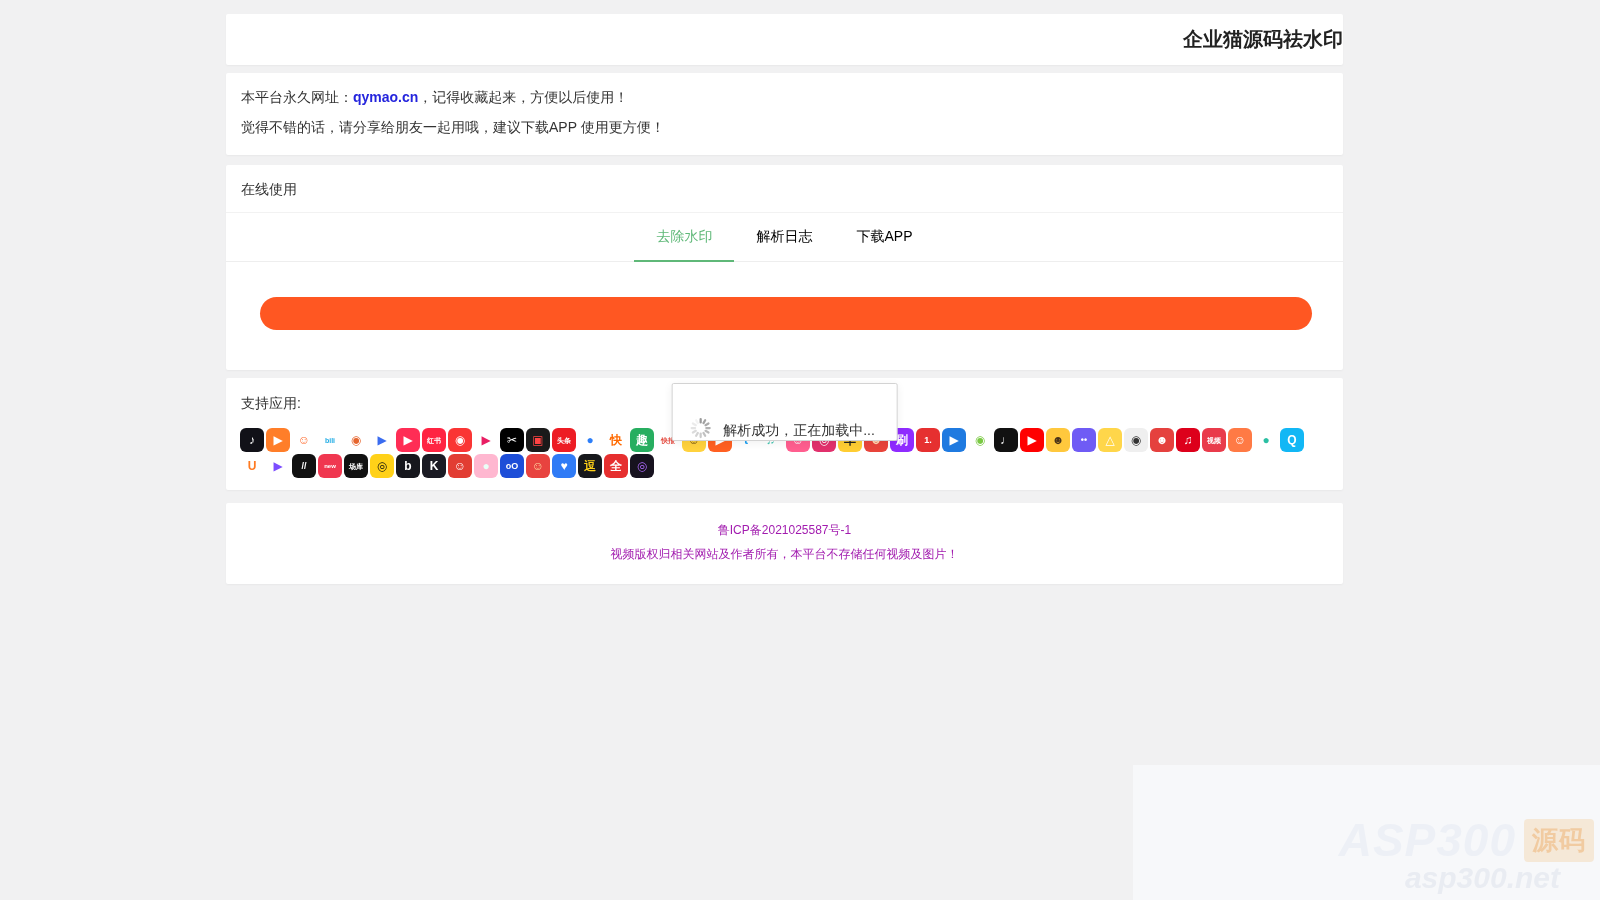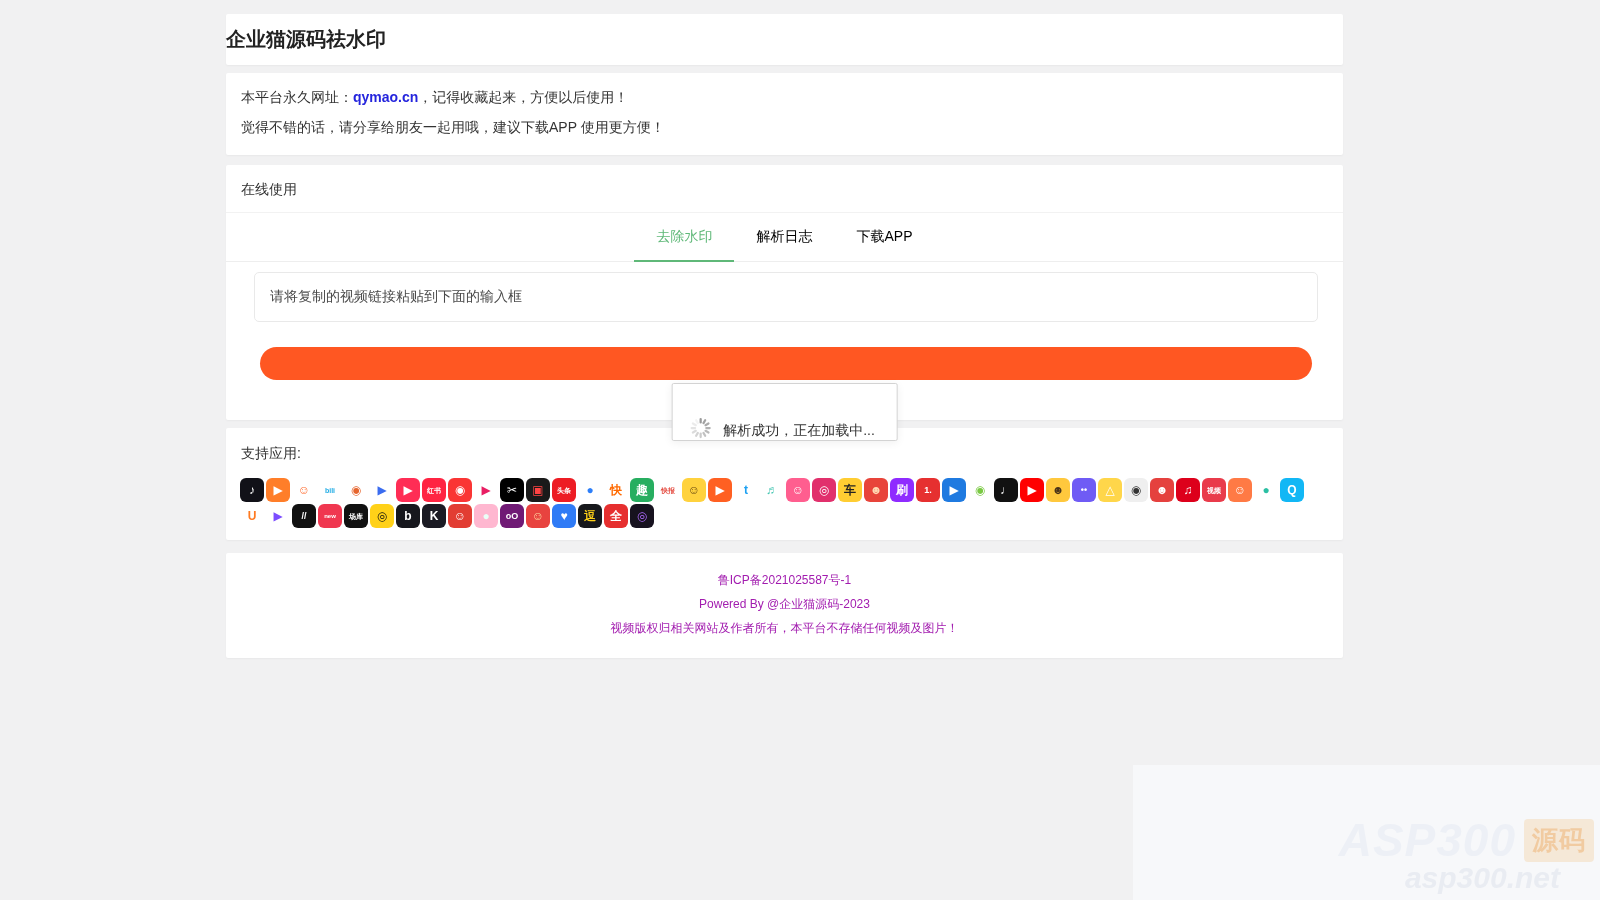--- a/index.html
+++ b/index.html
@@ -13,21 +13,21 @@
   }
   .container { position: absolute; left: 226px; top: 0; width: 1117px; }
   .card {
     background: #fff;
     border-radius: 2px;
     box-shadow: 0 1px 2px rgba(0,0,0,0.04);
   }
   
   .title-card { margin-top: 14px; height: 51px; }
   .page-title {
-    text-align: left; line-height: 51px;
+    text-align: right; line-height: 51px;
     font-size: 20px; font-weight: bold; color: #222;
   }
   
   .card-header {
     height: 48px; line-height: 48px;
     padding: 0 15px; font-size: 14px; color: #333;
     border-bottom: 1px solid #f2f2f2;
   }
   .card-header.no-border { border-bottom: none; }
   
@@ -137,21 +137,20 @@
   </div>
 
   <div class="card online-card">
     <div class="card-header">在线使用</div>
     <div class="tab-bar">
       <div class="tab active">去除水印</div>
       <div class="tab">解析日志</div>
       <div class="tab">下载APP</div>
     </div>
     <div class="tab-content">
-      <div class="tip-box">请将复制的视频链接粘贴到下面的输入框</div>
       <button class="parse-button"></button>
     </div>
 
     <div class="toast">
       <svg class="spinner" width="24" height="24" viewBox="0 0 32 32" aria-hidden="true">
         <g fill="#9a9a9a">
           <rect x="14.5" y="2.5" width="3" height="7.5" rx="1.5" opacity="1"></rect>
           <rect x="14.5" y="2.5" width="3" height="7.5" rx="1.5" opacity="0.92" transform="rotate(30 16 16)"></rect>
           <rect x="14.5" y="2.5" width="3" height="7.5" rx="1.5" opacity="0.84" transform="rotate(60 16 16)"></rect>
           <rect x="14.5" y="2.5" width="3" height="7.5" rx="1.5" opacity="0.76" transform="rotate(90 16 16)"></rect>
@@ -217,32 +216,31 @@
         <span class="app-icon" title="uc" style="background: rgb(255, 255, 255); color: rgb(255, 122, 33);">U</span>
         <span class="app-icon" title="pear-video" style="background: rgb(255, 255, 255); color: rgb(124, 77, 255);">▶</span>
         <span class="app-icon" title="zuiyou" style="background: rgb(17, 17, 17); color: rgb(255, 255, 255); font-size: 9px;">//</span>
         <span class="app-icon" title="new-badge" style="background: rgb(240, 55, 80); color: rgb(255, 255, 255); font-size: 6px;">new</span>
         <span class="app-icon" title="changku" style="background: rgb(17, 17, 17); color: rgb(255, 255, 255); font-size: 7px;">场库</span>
         <span class="app-icon" title="kaiyan" style="background: rgb(255, 209, 24); color: rgb(17, 17, 17);">◎</span>
         <span class="app-icon" title="black-b" style="background: rgb(22, 23, 29); color: rgb(255, 255, 255);">b</span>
         <span class="app-icon" title="kuaiying" style="background: rgb(27, 27, 36); color: rgb(255, 255, 255);">K</span>
         <span class="app-icon" title="red-face" style="background: rgb(226, 61, 51); color: rgb(255, 255, 255);">☺</span>
         <span class="app-icon" title="meipai" style="background: rgb(255, 183, 208); color: rgb(233, 255, 246);">●</span>
-        <span class="app-icon" title="weishi-eyes" style="background: #701a75; color: rgb(255, 255, 255); font-size: 9px;">oO</span>
+        <span class="app-icon" title="weishi-eyes" style="background: #1d4ed8; color: rgb(255, 255, 255); font-size: 9px;">oO</span>
         <span class="app-icon" title="monkey" style="background: rgb(232, 67, 63); color: rgb(255, 217, 160);">☺</span>
         <span class="app-icon" title="blue-heart" style="background: rgb(47, 123, 246); color: rgb(255, 255, 255);">♥</span>
         <span class="app-icon" title="doupai" style="background: rgb(23, 24, 28); color: rgb(255, 209, 24);">逗</span>
         <span class="app-icon" title="quanmin" style="background: rgb(230, 47, 47); color: rgb(255, 255, 255);">全</span>
         <span class="app-icon" title="vue" style="background: rgb(23, 18, 31); color: rgb(176, 108, 255);">◎</span>
       </div>
   </div>
 
   <div class="card footer-card">
     <div class="footer-line">鲁ICP备2021025587号-1</div>
-    <div class="footer-line">Powered By @企业猫源码-2023</div>
     <div class="footer-line">视频版权归相关网站及作者所有，本平台不存储任何视频及图片！</div>
   </div>
 
 </div>
 
 <div class="wm-panel">
   <div class="wm-line1">
     <span>ASP300</span>
     <span class="wm-badge">源码</span>
   </div>

